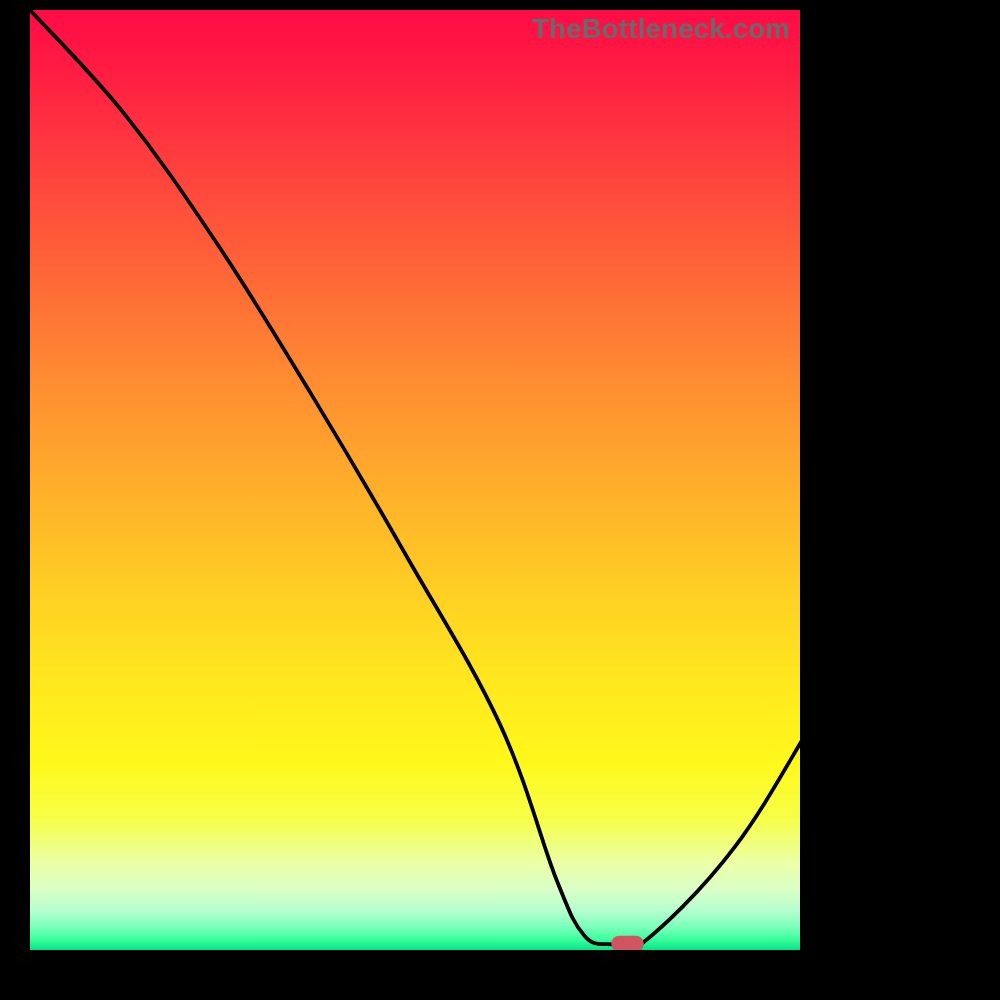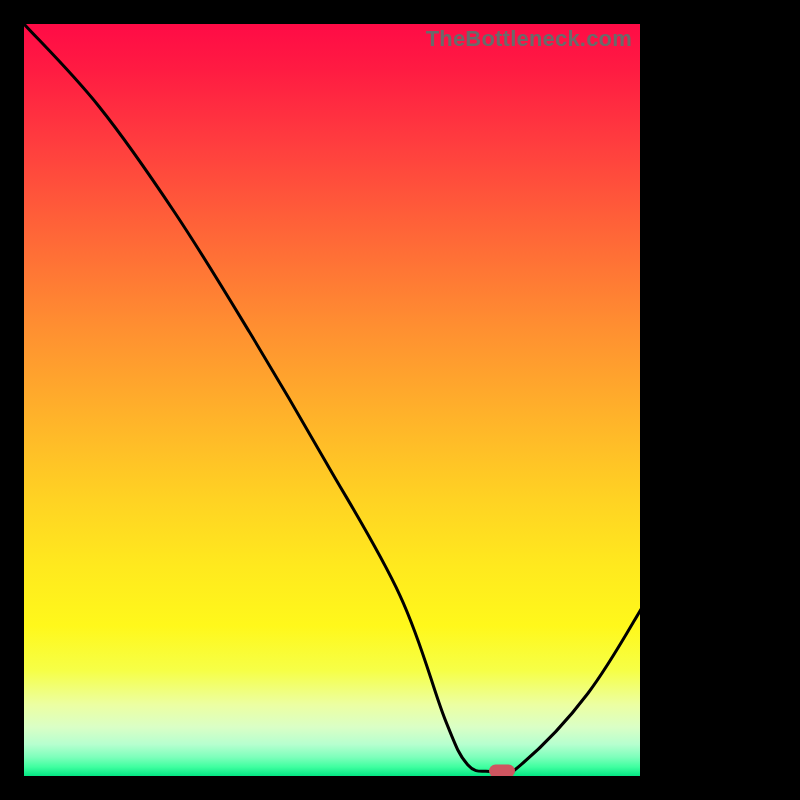--- a/index.html
+++ b/index.html
@@ -14,21 +14,21 @@
     position: absolute;
     left: 0;
     top: 0;
     width: 800px;
     height: 800px;
     background: #000;
   }
   .plot-area {
     position: absolute;
     left: 24px;
-    top: 24px;
+    top: 8px;
     width: 616px;
     height: 752px;
     overflow: hidden;
   }
   .watermark {
     position: absolute;
     top: 2px;
     right: 8px;
     font-family: Arial, Helvetica, sans-serif;
     font-size: 22px;

